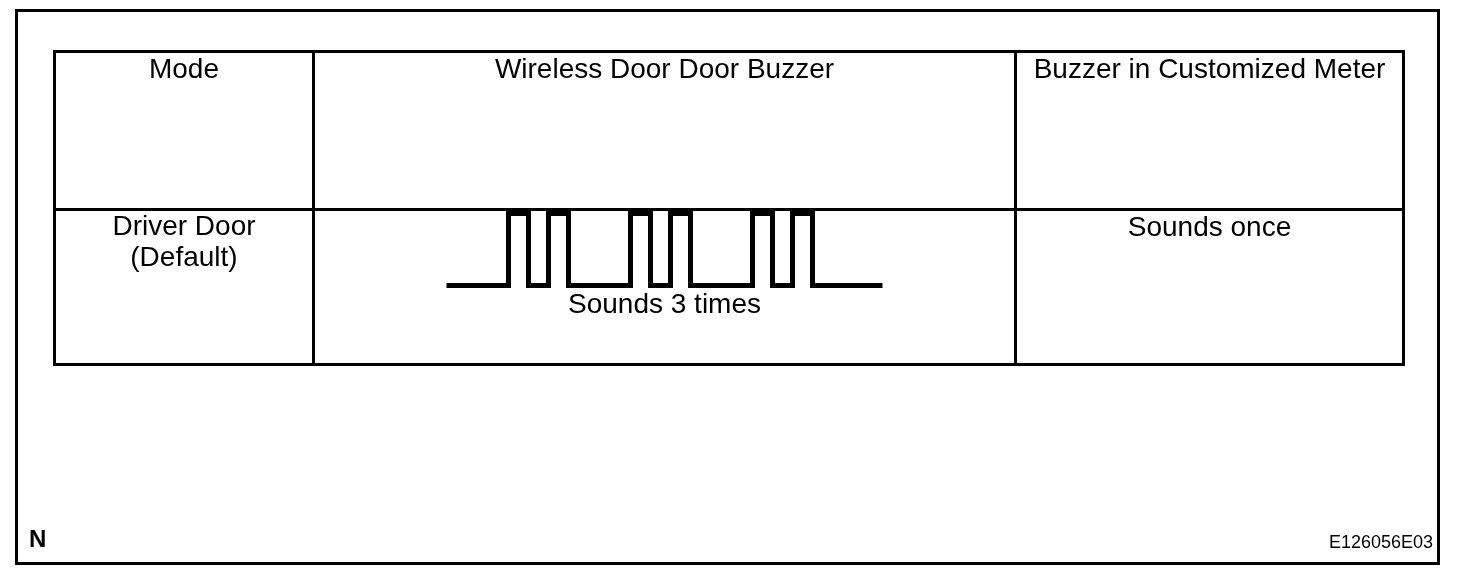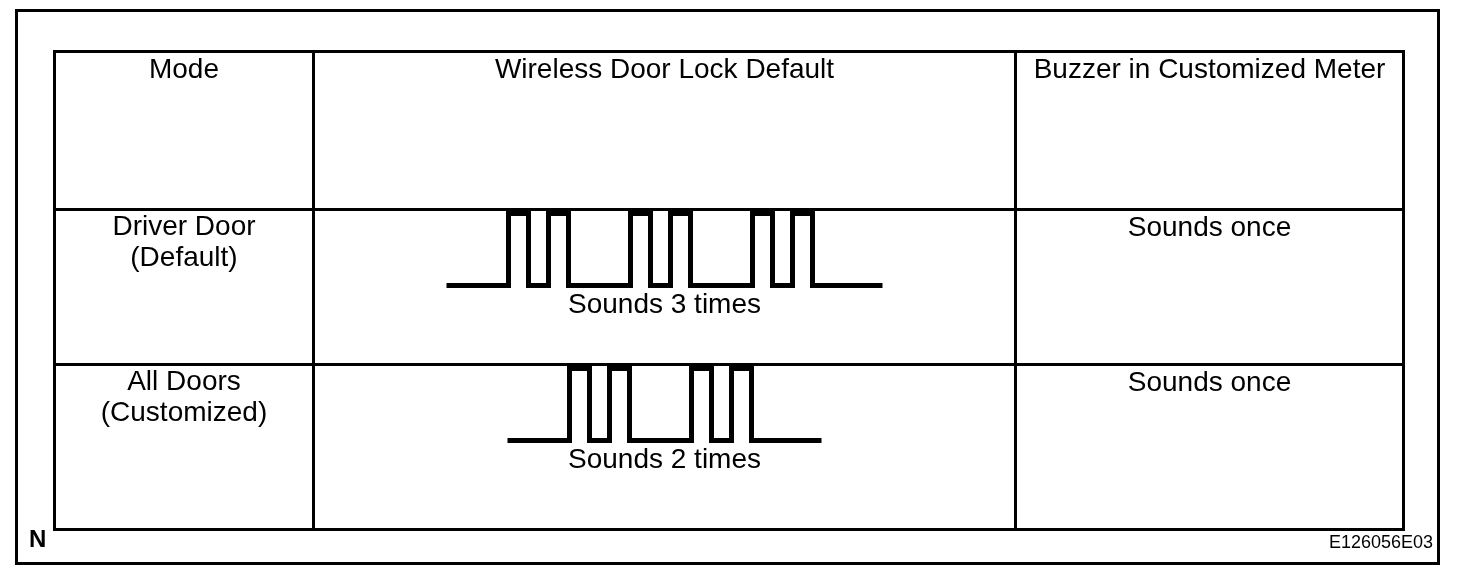--- a/index.html
+++ b/index.html
@@ -83,21 +83,21 @@
 
   <table class="spec-table">
     <colgroup>
       <col style="width:259px">
       <col style="width:702px">
       <col style="width:388px">
     </colgroup>
     <tbody>
       <tr class="header-row">
         <th class="header-cell">Mode</th>
-        <th class="header-cell">Wireless Door Lock Default</th>
+        <th class="header-cell">Wireless Door Door Buzzer</th>
         <th class="header-cell">Buzzer in Customized Meter</th>
       </tr>
 
       <tr class="data-row-1">
         <td class="mode-cell">
           <span class="mode-block">
             <span class="mode-line">Driver Door</span>
             <span class="mode-line">(Default)</span>
           </span>
         </td>
@@ -105,35 +105,18 @@
           <span class="wave-wrap">
             <svg class="wave-svg" viewBox="-2.5 -2.5 441 77" width="441" height="77">
                 <path d="M 0 72 H 62 V 0 H 82 V 72 H 102 V 0 H 122 V 72 H 184 V 0 H 204 V 72 H 224 V 0 H 244 V 72 H 306 V 0 H 326 V 72 H 346 V 0 H 366 V 72 H 436" fill="none" stroke="#000000" stroke-width="5" stroke-linejoin="miter"></path>
               </svg>
             <div class="wave-label">Sounds 3 times</div>
           </span>
         </td>
         <td class="sounds-cell">Sounds once</td>
       </tr>
 
-      <tr class="data-row-2">
-        <td class="mode-cell">
-          <span class="mode-block">
-            <span class="mode-line">All Doors</span>
-            <span class="mode-line">(Customized)</span>
-          </span>
-        </td>
-        <td class="wave-cell">
-          <span class="wave-wrap">
-            <svg class="wave-svg" viewBox="-2.5 -2.5 319 77" width="319" height="77">
-                <path d="M 0 72 H 62 V 0 H 82 V 72 H 102 V 0 H 122 V 72 H 184 V 0 H 204 V 72 H 224 V 0 H 244 V 72 H 314" fill="none" stroke="#000000" stroke-width="5" stroke-linejoin="miter"></path>
-              </svg>
-            <div class="wave-label">Sounds 2 times</div>
-          </span>
-        </td>
-        <td class="sounds-cell">Sounds once</td>
-      </tr>
     </tbody>
   </table>
 
   <div class="corner-letter">N</div>
   <div class="figure-code">E126056E03</div>
 </div>
 
 </body></html>

